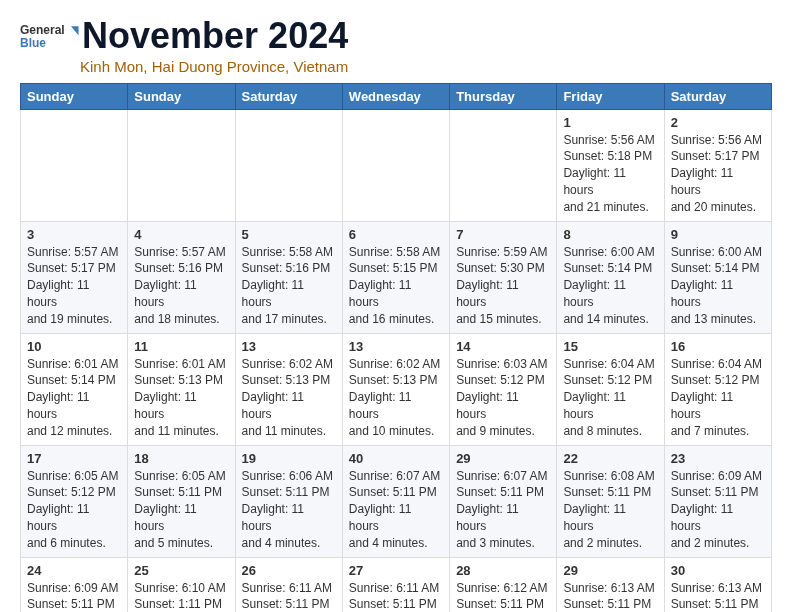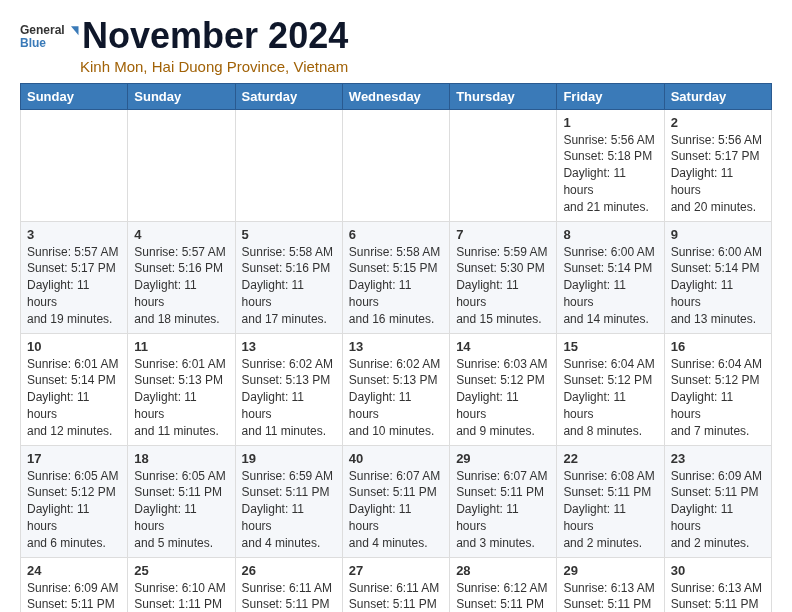--- a/index.html
+++ b/index.html
@@ -246,21 +246,21 @@
         </td>
         <td>
           <span class="day-num">18</span>
           <div class="day-info" style="white-space: pre-line;">Sunrise: 6:05 AM
 Sunset: 5:11 PM
 Daylight: 11 hours
 and 5 minutes.</div>
         </td>
         <td>
           <span class="day-num">19</span>
-          <div class="day-info" style="white-space: pre-line;">Sunrise: 6:59 AM
+          <div class="day-info" style="white-space: pre-line;">Sunrise: 6:06 AM
 Sunset: 5:11 PM
 Daylight: 11 hours
 and 4 minutes.</div>
         </td>
         <td>
           <span class="day-num">40</span>
           <div class="day-info" style="white-space: pre-line;">Sunrise: 6:07 AM
 Sunset: 5:11 PM
 Daylight: 11 hours
 and 4 minutes.</div>

